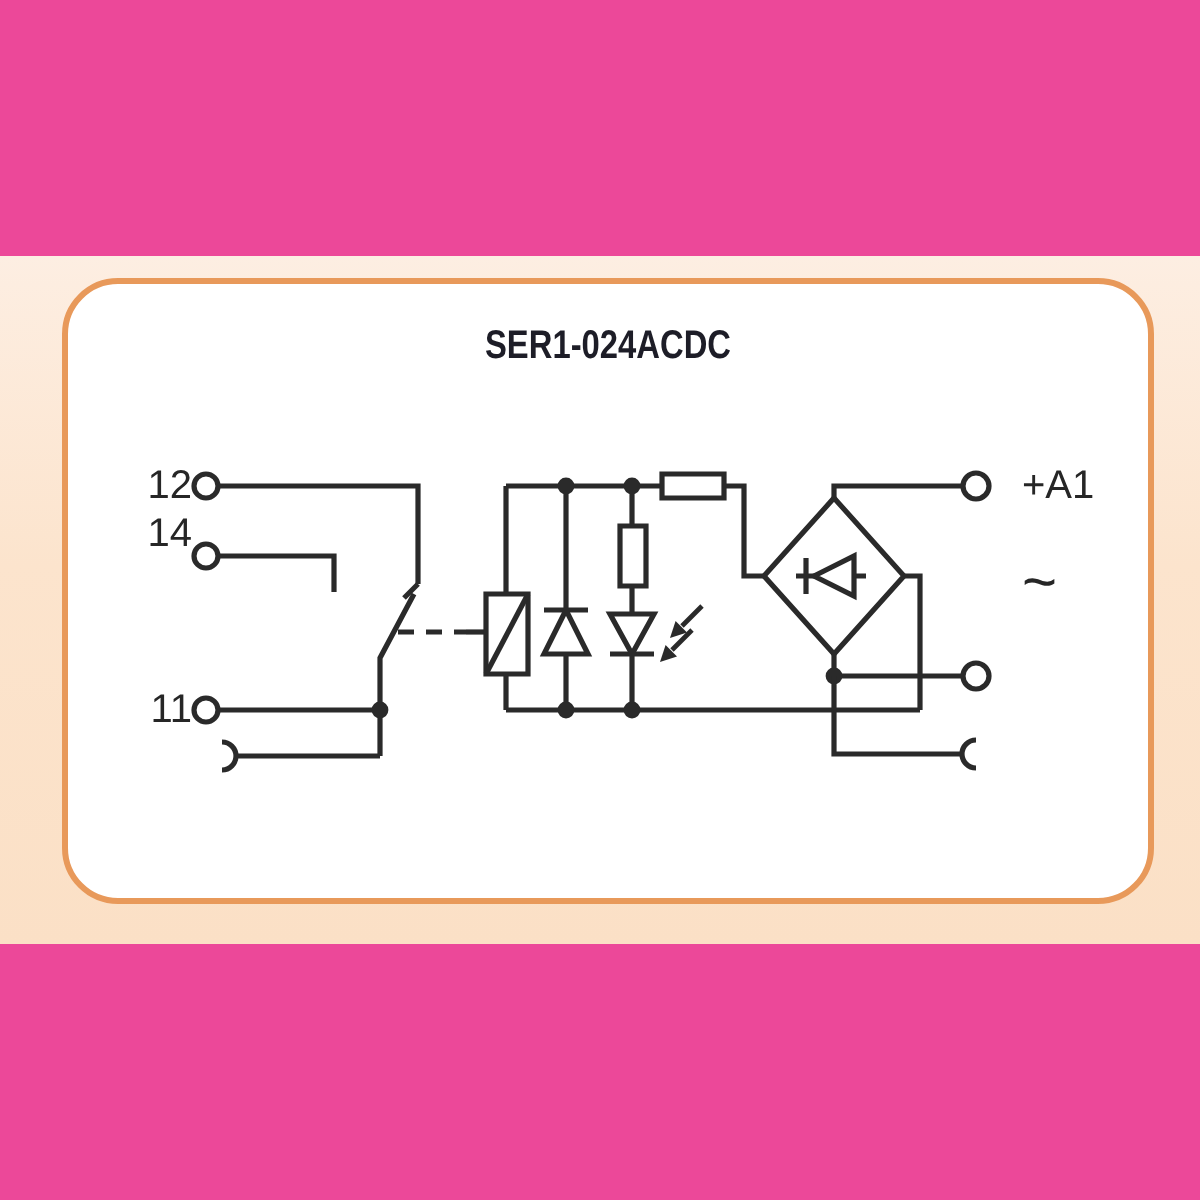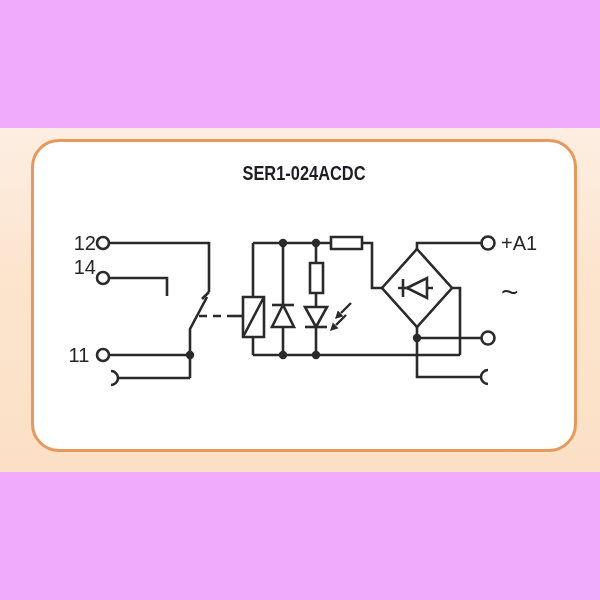--- a/index.html
+++ b/index.html
@@ -1,19 +1,19 @@
 <!DOCTYPE html>
 <html><head>
 <meta charset="utf-8">
 <style>
   html,body { margin:0; padding:0; }
   .page {
     position: relative;
     width: 600px; height: 600px;
-    background: #f0abfc;
+    background: #ec4899;
     font-family: "Liberation Sans", sans-serif;
     overflow: hidden;
   }
   .band {
     position: absolute;
     left: 0; top: 128px;
     width: 600px; height: 344px;
     background: linear-gradient(180deg, #fdeee2 0%, #fce4cd 45%, #fbe0c6 100%);
   }
   .card {
@@ -39,40 +39,40 @@
     line-height: 24px;
   }
   .lbl {
     position: absolute;
     color: #262626;
     font-size: 20px;
     line-height: 22px;
     height: 22px;
   }
   .lbl.left { width: 34px; text-align: right; }
-  .lbl.right { width: 70px; text-align: left; }
+  .lbl.right { width: 70px; text-align: left; margin-left: 10px; }
   .lbl.tilde { font-size: 30px; line-height: 30px; height: 30px; font-weight: 400; }
   svg.circuit { position: absolute; left: 0; top: 0; }
   svg.circuit path, svg.circuit line, svg.circuit rect, svg.circuit circle, svg.circuit polygon, svg.circuit polyline {
     vector-effect: non-scaling-stroke;
   }
 </style>
 </head>
 <body>
 
 <div class="page">
   <div class="band"></div>
 
   <div class="card"></div>
 
   <span class="title">SER1-024ACDC</span>
 
   <span class="lbl left" style="left:62px;  top:232px;">12</span>
   <span class="lbl left" style="left:62px;  top:256px;">14</span>
-  <span class="lbl left" style="left:62px;  top:344px;text-align:center;">11</span>
+  <span class="lbl left" style="left:62px;  top:344px;">11</span>
   <span class="lbl right" style="left:501px; top:232px;">+A1</span>
   <span class="lbl right tilde" style="left:501px; top:277px;">~</span>
 
   <svg class="circuit" width="600" height="600" viewBox="0 0 600 600" fill="none" stroke="#2a2a2a" stroke-width="2.6">
 
     <g>
       <circle cx="103" cy="243" r="6" fill="#ffffff"></circle>
       <path d="M109,243 H209 V292"></path>
       <path d="M209,292 L202,299"></path>
     </g>

